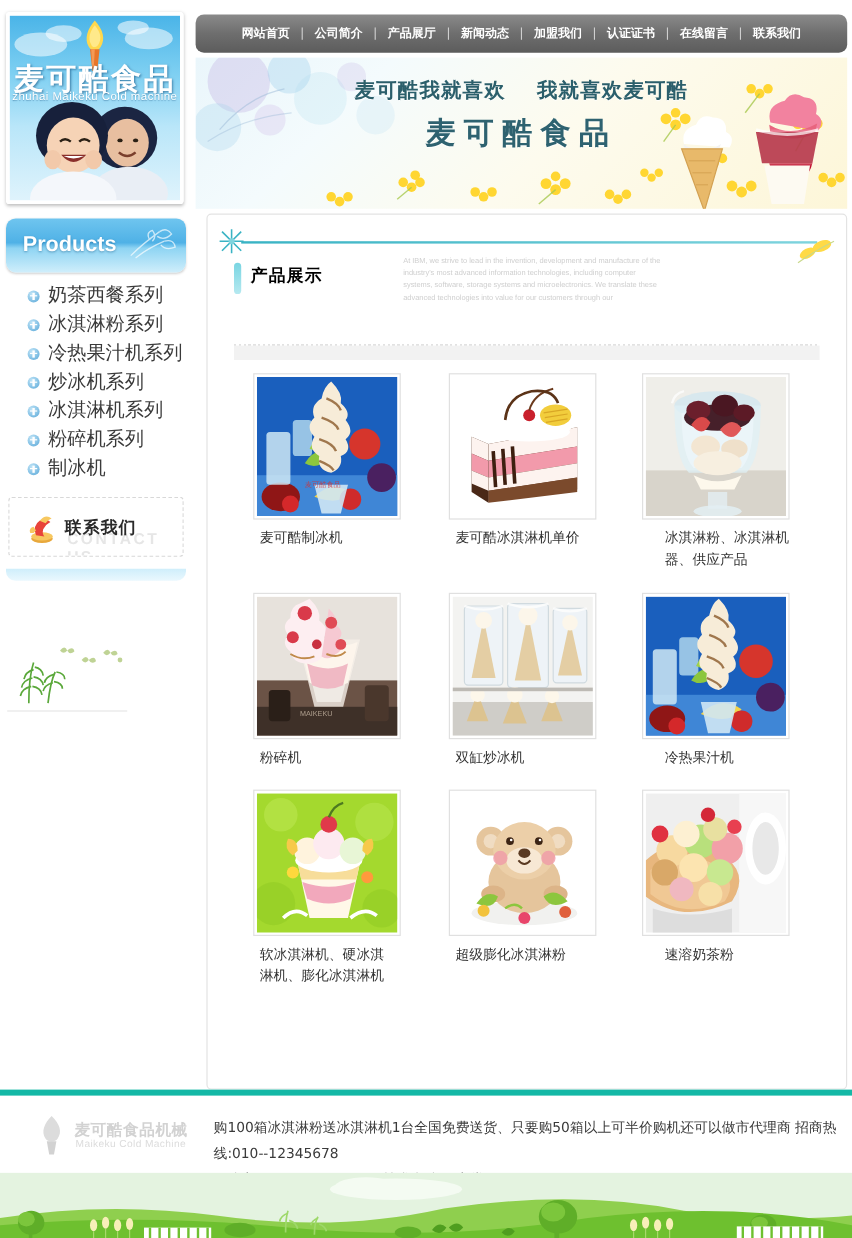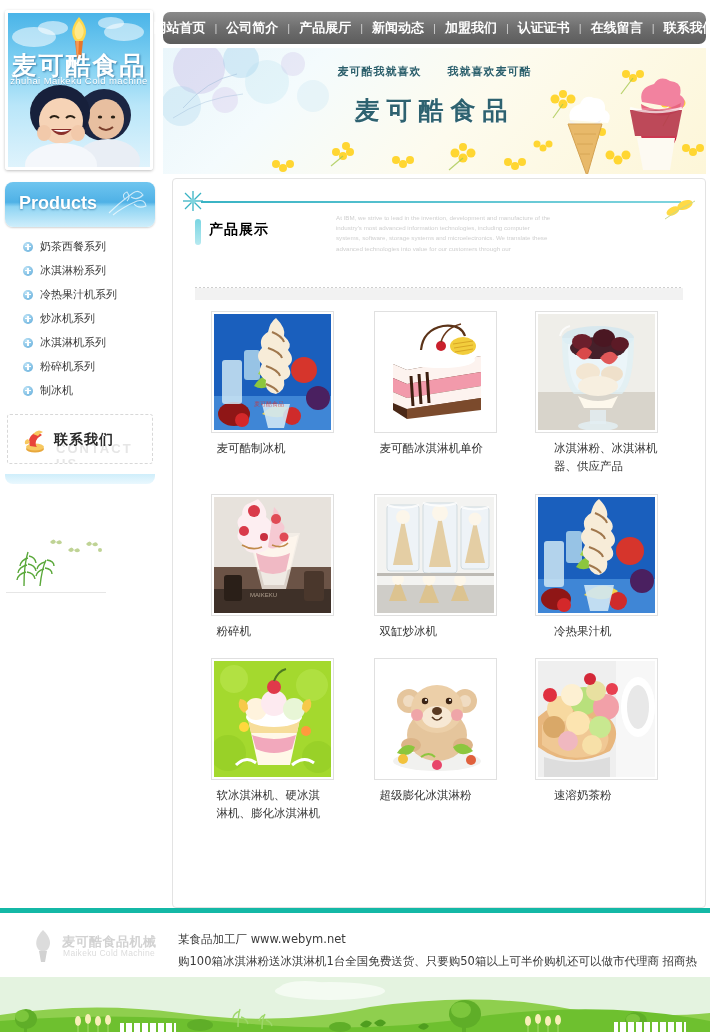--- a/index.html
+++ b/index.html
@@ -47,34 +47,34 @@
   }
 
   
   #nav {
     position:absolute; left:163px; top:12px; width:543px; height:32px;
     background:linear-gradient(180deg,#8a8a8a 0%,#6e6e6e 50%,#5c5c5c 100%);
     border-radius:7px;
     display:flex; align-items:center; justify-content:center;
   }
   #nav a {
-    color:#ffffff; font-size:13px; font-weight:bold; text-decoration:none;
+    color:#ffffff; font-size:10px; font-weight:bold; text-decoration:none;
     padding:0 9px; font-family:"DejaVu Sans",sans-serif; white-space:nowrap;
   }
   .nav-sep { color:#cfcfcf; font-size:11px; }
 
   
   #banner {
     position:absolute; left:163px; top:48px; width:543px; height:126px;
     background:linear-gradient(135deg,#eaf6fb 0%,#f4fbfd 25%,#fdfbee 55%,#fdf6d8 100%);
     overflow:hidden;
   }
   #banner-slogan {
     position:absolute; top:16px; left:0; width:100%; text-align:center;
-    color:#2b5f6b; font-size:11px; font-weight:bold; letter-spacing:1px;
+    color:#2b5f6b; font-size:17px; font-weight:bold; letter-spacing:1px;
     font-family:"DejaVu Sans",sans-serif;
     text-shadow:0 1px 0 rgba(255,255,255,.8);
   }
   #banner-slogan .gap { display:inline-block; width:26px; }
   #banner-title {
     position:absolute; top:46px; left:0; width:100%; text-align:center;
     color:#2e6270; font-size:25px; font-weight:bold; letter-spacing:7px;
     font-family:"DejaVu Sans",sans-serif;
     text-shadow:0 1px 1px rgba(255,255,255,.9);
   }
@@ -106,21 +106,21 @@
     width:10px; height:10px; border-radius:50%; flex:0 0 10px;
     background:radial-gradient(circle at 35% 30%,#bfe4f7,#5aa8d8);
     position:relative; margin-right:7px;
   }
   .plus-icon::before, .plus-icon::after {
     content:""; position:absolute; background:#ffffff;
   }
   .plus-icon::before { left:2px; top:4.5px; width:6px; height:1.4px; }
   .plus-icon::after  { left:4.3px; top:2px; width:1.4px; height:6px; }
   .prod-item span.lbl {
-    font-size:11px; color:#3a3a3a; font-family:"DejaVu Sans",sans-serif;
+    font-size:16px; color:#3a3a3a; font-family:"DejaVu Sans",sans-serif;
   }
 
   #contact-box {
     margin-top:14px; width:146px; height:50px; margin-left:2px;
     background:#ffffff; border:1px dashed #d8d8d8; border-radius:3px;
     position:relative; overflow:hidden;
   }
   #contact-cn {
     position:absolute; left:46px; top:16px;
     font-size:14px; font-weight:bold; color:#2a2a2a; letter-spacing:1px;
@@ -808,21 +808,20 @@
 <div id="footer">
   <div id="foot-logo">
     <svg id="foot-logo-flame" viewBox="0 0 26 34">
       <path d="M13 1 C20 8 22 14 18 20 C16 23 10 23 8 20 C4 14 7 7 13 1 Z" fill="#dcdcdc"></path>
       <path d="M9 22 L17 22 L15 33 L11 33 Z" fill="#d2d2d2"></path>
     </svg>
     <div id="foot-logo-cn">麦可酷食品机械</div>
     <div id="foot-logo-en">Maikeku Cold Machine</div>
   </div>
   <div id="foot-text">
-    <div>某食品加工厂 www.webym.net</div>
     <div>购100箱冰淇淋粉送冰淇淋机1台全国免费送货、只要购50箱以上可半价购机还可以做市代理商  招商热线:010--12345678</div>
     <div>在线客服QQ:1042995571技术支持:百宝堂</div>
   </div>
 </div>
 
 <div id="scene">
   <svg width="710" height="55" viewBox="0 0 710 55">
     <rect width="710" height="55" fill="#e4f3e0"></rect>
     <ellipse cx="330" cy="14" rx="55" ry="9" fill="#f4fbf2"></ellipse>
     <ellipse cx="305" cy="12" rx="26" ry="8" fill="#f4fbf2"></ellipse>

